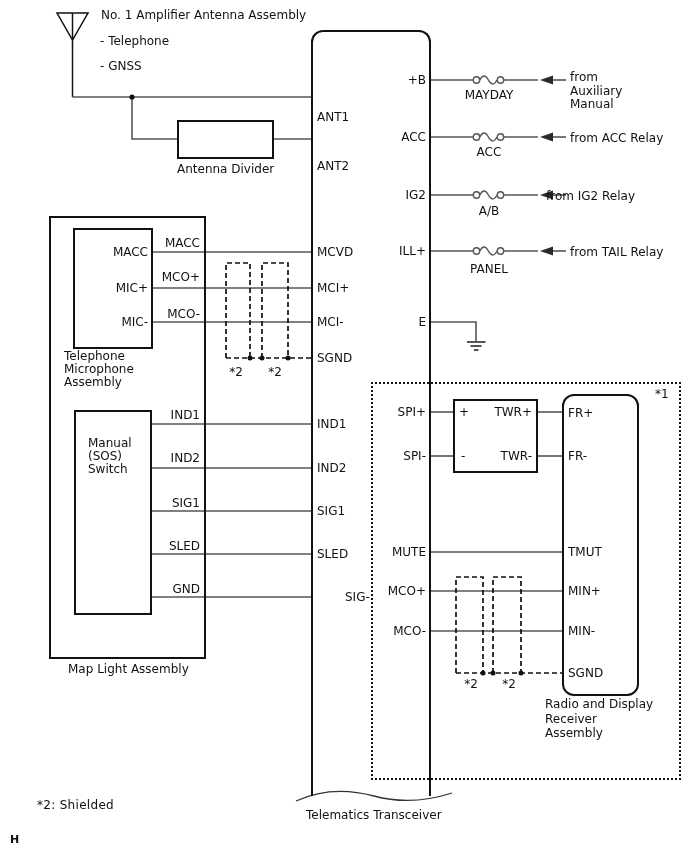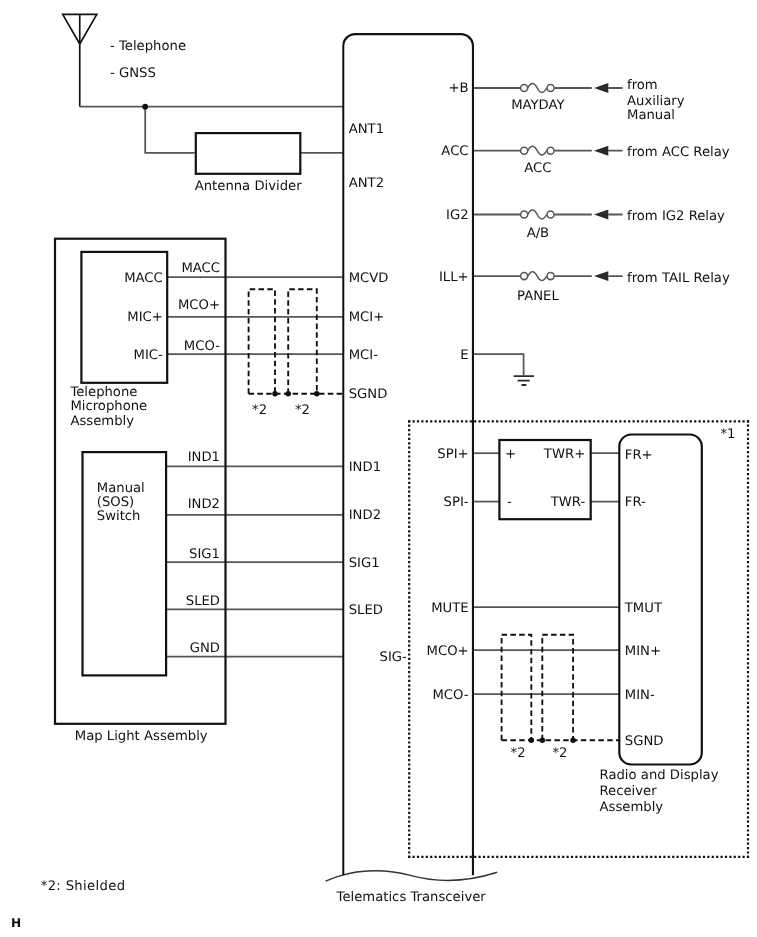--- a/index.html
+++ b/index.html
@@ -119,20 +119,21 @@
 
   <div class="box" style="left:311px;top:30px;width:120px;height:766px;border-bottom:none;border-radius:12px 12px 0 0;"></div>
   <div class="box" style="left:177px;top:120px;width:97px;height:39px;"></div>
   <div class="box" style="left:49px;top:216px;width:157px;height:443px;"></div>
   <div class="box" style="left:73px;top:228px;width:80px;height:121px;"></div>
   <div class="box" style="left:74px;top:410px;width:78px;height:205px;"></div>
   <div class="box dash" style="left:371px;top:382px;width:310px;height:398px;"></div>
   <div class="box" style="left:453px;top:399px;width:85px;height:74px;"></div>
   <div class="box" style="left:562px;top:394px;width:77px;height:302px;border-radius:12px;"></div>
 
+  <div class="t" style="left:101px;top:7px;">No. 1 Amplifier Antenna Assembly</div>
   <div class="t" style="left:100px;top:33px;">- Telephone</div>
   <div class="t" style="left:100px;top:58px;">- GNSS</div>
   <div class="t tc" style="left:177px;top:161px;width:97px;">Antenna Divider</div>
 
   <div class="t" style="left:317px;top:89px;margin-top:20px;">ANT1</div>
   <div class="t" style="left:317px;top:131px;margin-top:27px;">ANT2</div>
   <div class="t" style="left:317px;top:244px;">MCVD</div>
   <div class="t" style="left:317px;top:280px;">MCI+</div>
   <div class="t" style="left:317px;top:314px;">MCI-</div>
   <div class="t" style="left:317px;top:350px;">SGND</div>
@@ -157,21 +158,21 @@
   <div class="t tc" style="left:454px;top:144px;width:70px;">ACC</div>
   <div class="t tc" style="left:454px;top:203px;width:70px;">A/B</div>
   <div class="t tc" style="left:454px;top:261px;width:70px;">PANEL</div>
 
   <div class="t" style="left:570px;top:71px;line-height:13.5px;">
     <div>from</div>
     <div>Auxiliary</div>
     <div>Manual</div>
   </div>
   <div class="t" style="left:570px;top:130px;">from ACC Relay</div>
-  <div class="t" style="left:570px;top:188px;">from IG2 Relay</div>
+  <div class="t" style="left:546px;top:188px;">from IG2 Relay</div>
   <div class="t" style="left:570px;top:244px;">from TAIL Relay</div>
 
   <div class="t tr" style="left:78px;top:244px;width:70px;">MACC</div>
   <div class="t tr" style="left:78px;top:280px;width:70px;">MIC+</div>
   <div class="t tr" style="left:78px;top:314px;width:70px;">MIC-</div>
   <div class="t tr" style="left:140px;top:235px;width:60px;">MACC</div>
   <div class="t tr" style="left:140px;top:269px;width:60px;">MCO+</div>
   <div class="t tr" style="left:140px;top:306px;width:60px;">MCO-</div>
   <div class="t" style="left:64px;top:350px;line-height:12.8px;">
     <div>Telephone</div>

